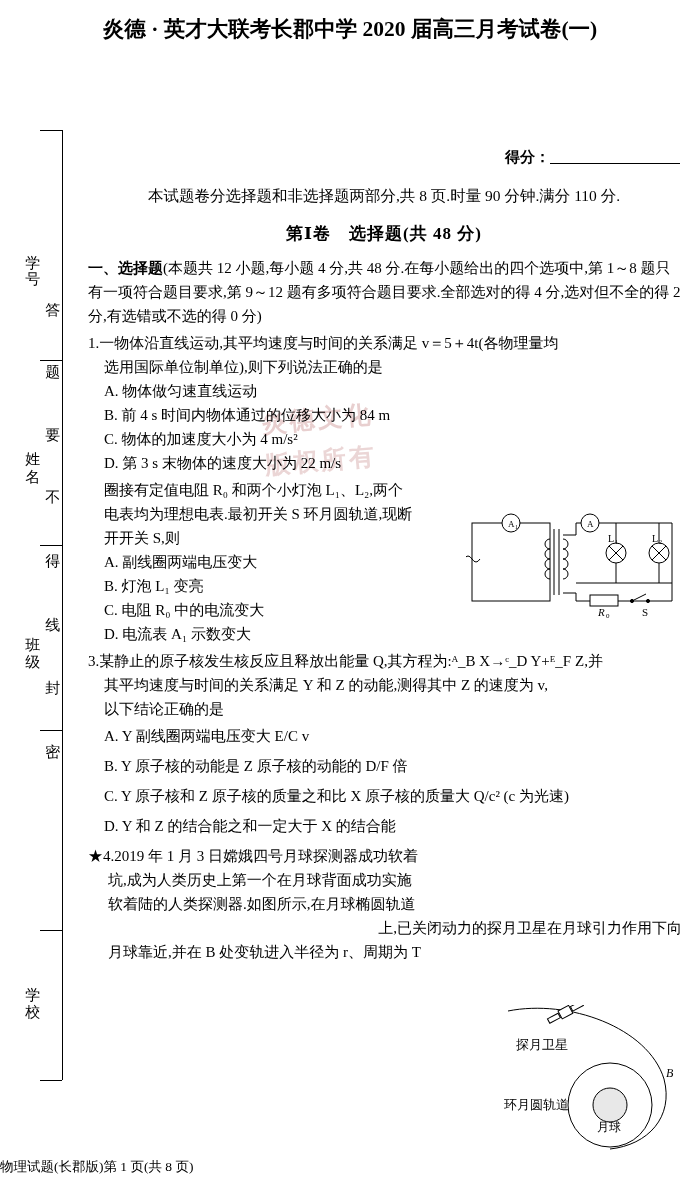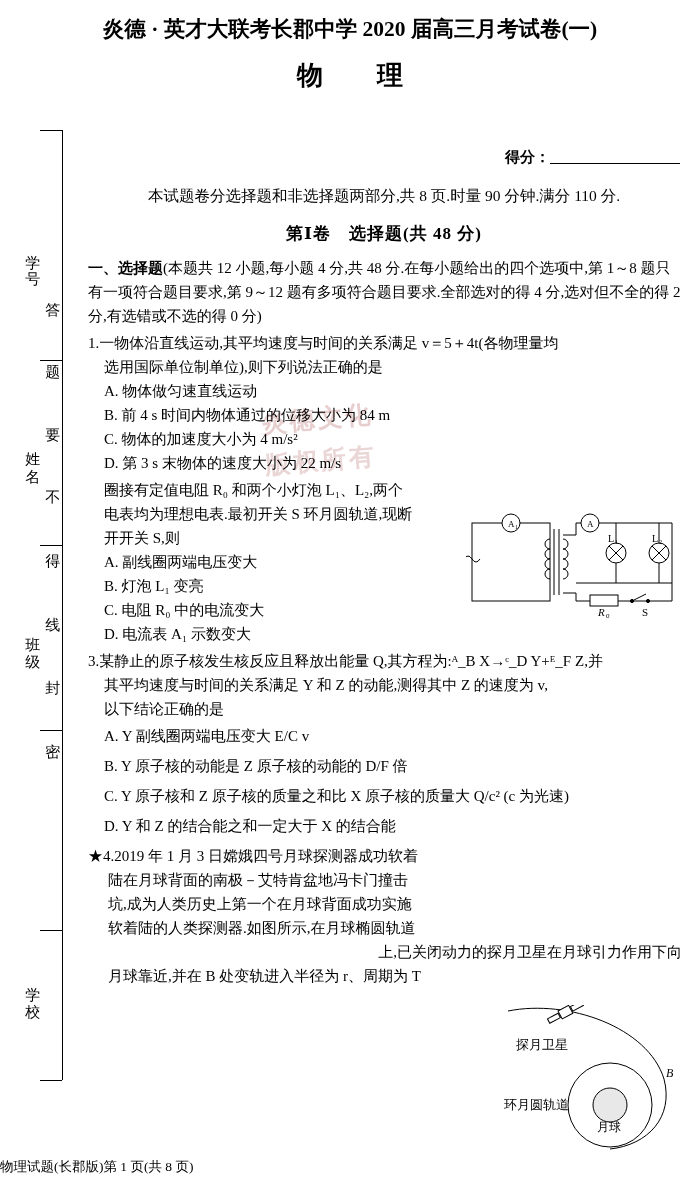--- a/index.html
+++ b/index.html
@@ -200,21 +200,20 @@
 
     <div class="seal-col a" style="top:243px;">学　号</div>
     <div class="seal-col a" style="top:440px;">姓　名</div>
     <div class="seal-col a" style="top:625px;">班　级</div>
     <div class="seal-col a" style="top:975px;">学　校</div>
 
     <div class="seal-col b" style="top:290px; letter-spacing:24px;">答　题　要　不　得　线　封　密</div>
   </div>
 
   <div class="title-main">炎德 · 英才大联考长郡中学 2020 届高三月考试卷(一)</div>
-  <div class="title-sub">物　理</div>
 
   <div class="score-line">
     <span>得分：</span><span class="score-blank"></span>
   </div>
 
   <div class="intro">本试题卷分选择题和非选择题两部分,共 8 页.时量 90 分钟.满分 110 分.</div>
   <div class="sec-title">第Ⅰ卷　选择题(共 48 分)</div>
 
   <div class="watermark">
     <div>炎德文化</div>
@@ -257,21 +256,20 @@
       <div class="opt" style="line-height:30px;">A. Y 副线圈两端电压变大 E/C v</div>
       <div class="opt" style="line-height:30px;">B. Y 原子核的动能是 Z 原子核的动能的 D/F 倍</div>
       <div class="opt" style="line-height:30px;">C. Y 原子核和 Z 原子核的质量之和比 X 原子核的质量大 Q/c² (c 为光速)</div>
       <div class="opt" style="line-height:30px;">D. Y 和 Z 的结合能之和一定大于 X 的结合能</div>
     </div>
 
     <div class="q">
       <div class="hang" style="padding-left:20px; text-indent:-20px;">
         <span>★4.</span><span>2019 年 1 月 3 日嫦娥四号月球探测器成功软着</span>
       </div>
-      <div class="qbody" style="padding-left:20px;">陆在月球背面的南极－艾特肯盆地冯卡门撞击</div>
       <div class="qbody" style="padding-left:20px;">坑,成为人类历史上第一个在月球背面成功实施</div>
       <div class="qbody" style="padding-left:20px;">软着陆的人类探测器.如图所示,在月球椭圆轨道</div>
       <div class="qbody" style="padding-left:20px;text-align:right;">上,已关闭动力的探月卫星在月球引力作用下向</div>
       <div class="qbody" style="padding-left:20px;">月球靠近,并在 B 处变轨进入半径为 r、周期为 T</div>
     </div>
 
   </div>
 
   <div class="fig-circuit">
     <svg width="212" height="110" viewBox="0 0 212 110" xmlns="http://www.w3.org/2000/svg">

